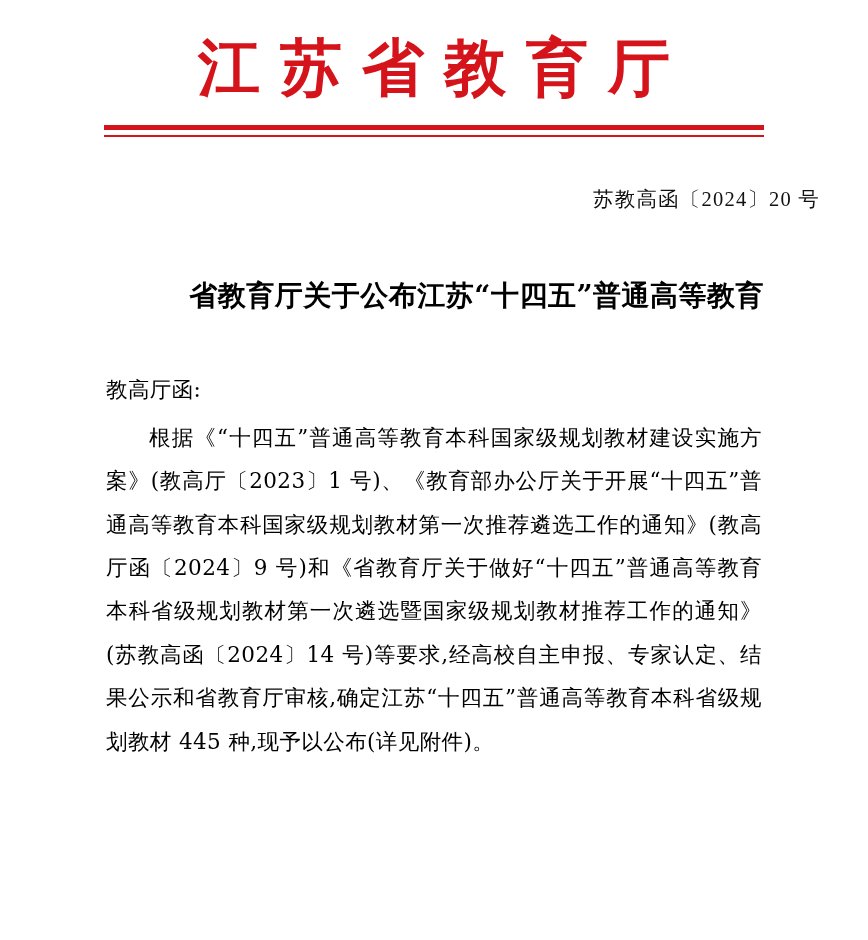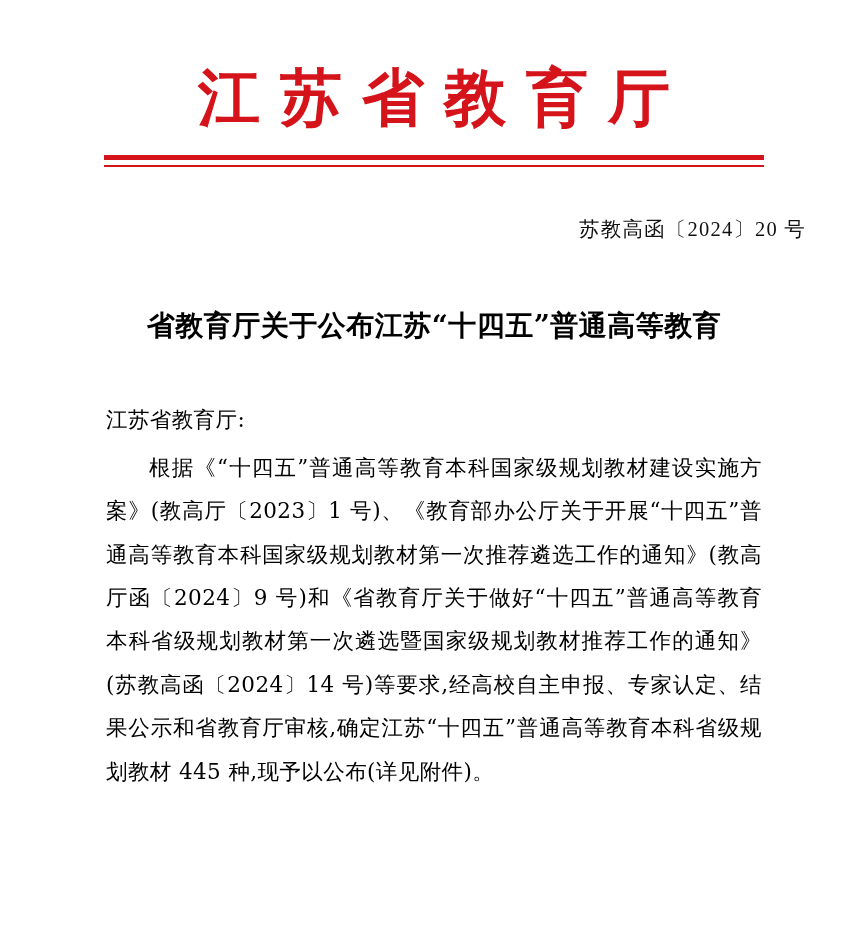--- a/index.html
+++ b/index.html
@@ -17,21 +17,21 @@
   .page {
     position: relative;
     width: 868px;
     height: 940px;
     background: #ffffff;
     box-sizing: border-box;
   }
 
   
   .masthead {
-    padding-top: 62px;
+    padding-top: 32px;
     text-align: center;
   }
   .masthead-title {
     font-family: "DejaVu Serif", "Liberation Serif", serif;
     font-weight: bold;
     font-size: 62px;
     letter-spacing: 20px;
     text-indent: 20px;
     color: #d4131a;
     line-height: 1.15;
@@ -49,33 +49,33 @@
   .rule-thin {
     height: 2px;
     background: #d4131a;
     width: 100%;
     margin-top: 5px;
   }
 
   
   .doc-number {
     margin-top: 48px;
-    padding-right: 62px;
+    padding-right: 48px;
     text-align: right;
     font-family: "Liberation Serif", "DejaVu Serif", serif;
     font-size: 20.5px;
     letter-spacing: 1.2px;
     color: #111111;
   }
 
   
   .doc-title {
     margin: 58px auto 0 auto;
     width: 660px;
-    text-align: center;
+    text-align: right;
     font-family: "DejaVu Serif", "Liberation Serif", serif;
     font-weight: bold;
     font-size: 28px;
     line-height: 1.75;
     letter-spacing: 0.5px;
     color: #000000;
   }
   .doc-title .line {
     display: block;
   }
@@ -112,17 +112,17 @@
     </div>
   </div>
 
   <div class="doc-number">苏教高函〔2024〕20 号</div>
 
   <div class="doc-title">
     <span class="line">省教育厅关于公布江苏“十四五”普通高等教育</span>
   </div>
 
   <div class="body-block">
-    <p class="salutation">江苏省教育厅:</p>
+    <p class="salutation">教高厅函:</p>
     <p class="para">根据《“十四五”普通高等教育本科国家级规划教材建设实施方案》(教高厅〔2023〕1 号)、《教育部办公厅关于开展“十四五”普通高等教育本科国家级规划教材第一次推荐遴选工作的通知》(教高厅函〔2024〕9 号)和《省教育厅关于做好“十四五”普通高等教育本科省级规划教材第一次遴选暨国家级规划教材推荐工作的通知》(苏教高函〔2024〕14 号)等要求,经高校自主申报、专家认定、结果公示和省教育厅审核,确定江苏“十四五”普通高等教育本科省级规划教材 445 种,现予以公布(详见附件)。</p>
   </div>
 
 </div>
 
 </body></html>

